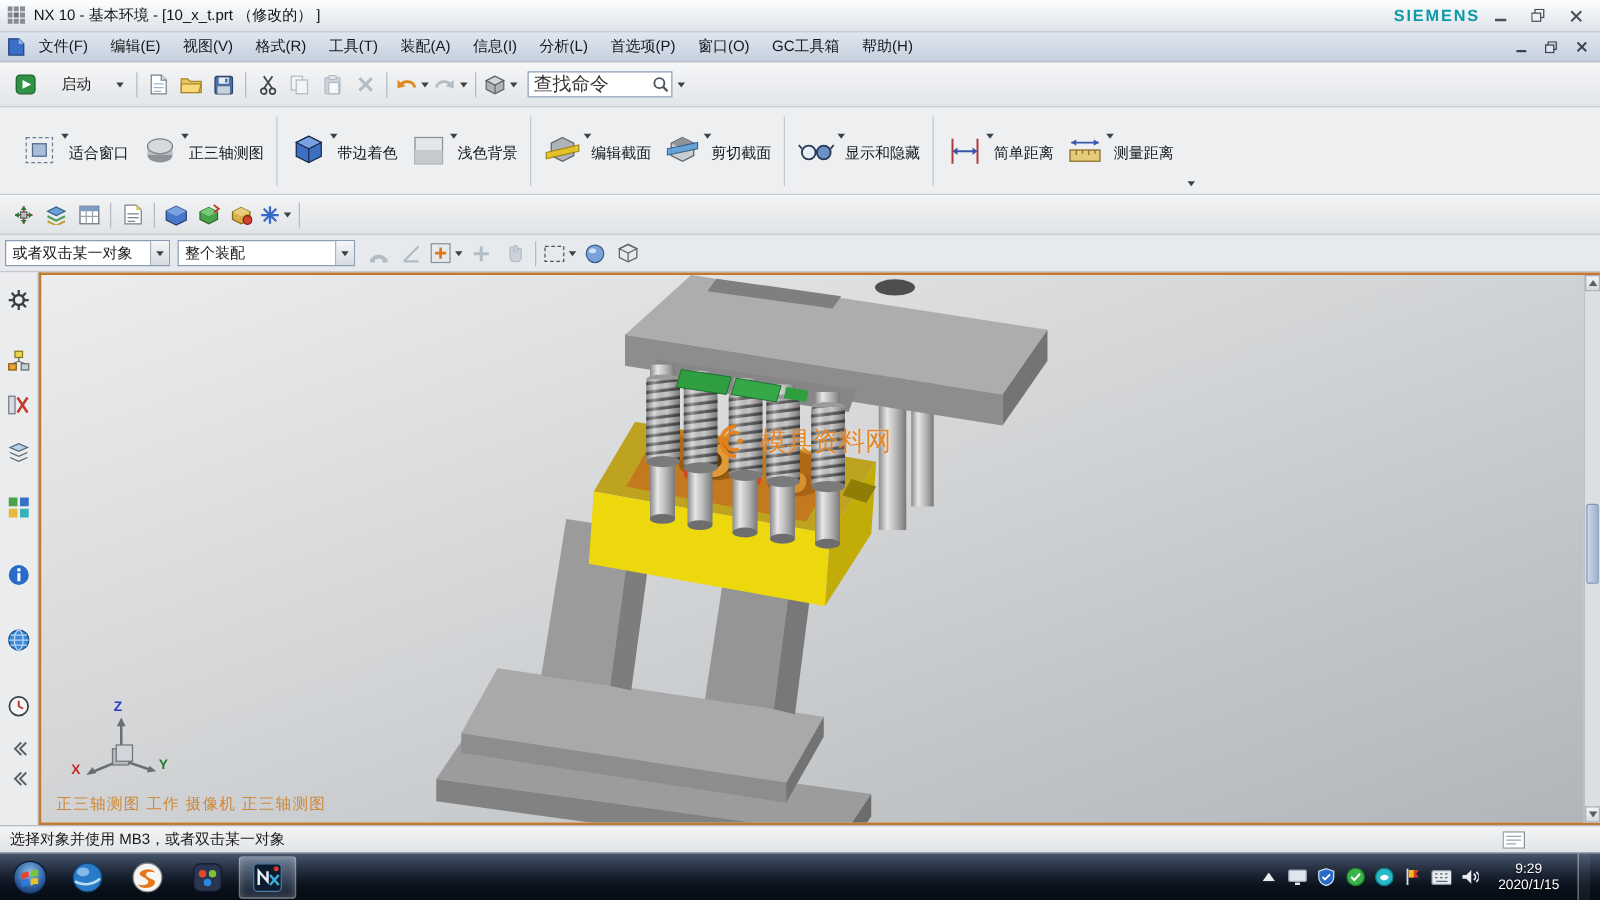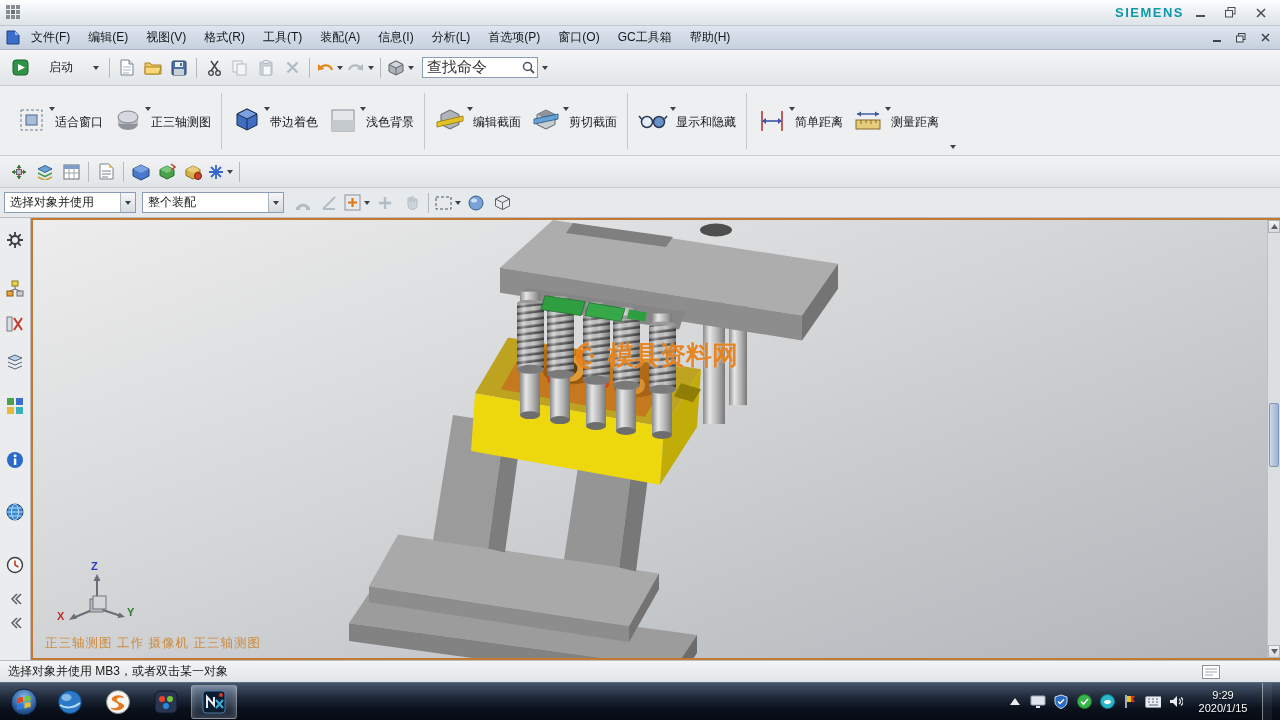--- a/index.html
+++ b/index.html
@@ -43,21 +43,21 @@
 
 #main{position:absolute;top:218px;left:0;right:0;height:442px;background:#e9ebed}
 #resourcebar{position:absolute;left:0;top:0;bottom:0;width:31px;background:#eaecee;border-right:1px solid #b9bdc2;display:flex;flex-direction:column;align-items:center}
 .ric{height:20px;display:flex;align-items:center;justify-content:center}
 #viewport{position:absolute;left:31px;top:0;right:0;bottom:0;border:2px solid #c37930;border-right:none;background:linear-gradient(160deg,#ededed 0%,#d3d5d7 45%,#b1b5b9 100%)}
 #model{position:absolute;left:0;top:0;width:100%;height:100%}
 #viewstatus{position:absolute;left:12px;bottom:6px;color:#cd8a3e;font-size:12.5px;letter-spacing:1px}
 #triad{position:absolute;left:24px;bottom:32px;width:80px;height:62px}
 .axlbl{position:absolute;font-size:11px;font-weight:bold}
 #watermark{position:absolute;left:540px;top:118px;display:flex;align-items:center;gap:5px;opacity:.93}
-#watermark .wm-text{font-size:26px;font-weight:bold;color:#e8821a;text-shadow:0 0 2px rgba(255,255,255,.6)}
+#watermark .wm-text{font-size:21px;font-weight:normal;color:#e8821a;text-shadow:0 0 2px rgba(255,255,255,.6)}
 #vscroll{position:absolute;right:0;top:0;bottom:0;width:13px;background:#dcdfe2;border-left:1px solid #bcc0c4}
 #vscroll .sb-arrow{position:absolute;left:0;width:12px;height:13px;background:linear-gradient(#f2f3f5,#d6dade);border:1px solid #aeb4ba;display:flex;align-items:center;justify-content:center}
 #vthumb{position:absolute;left:1px;right:1px;top:183px;height:64px;background:linear-gradient(90deg,#ccd7ea,#9fb2d0);border:1px solid #8296b8;border-radius:2px}
 
 
 #statusbar{top:660px;height:22px;background:linear-gradient(#f3f4f5,#e1e4e7);border-top:1px solid #b9bdc2;padding:0 8px;font-size:12px}
 #statusbar .spacer{flex:1}
 
 
 #taskbar{top:682px;height:38px;background:linear-gradient(#46556b,#1e2838 40%,#0a111c 70%,#060b13);border-top:1px solid #5d6d84;padding:0 2px}
@@ -78,20 +78,21 @@
         <rect x="5" y="0" width="4" height="4" fill="#868d95"></rect>
         <rect x="10" y="0" width="4" height="4" fill="#868d95"></rect>
         <rect x="0" y="5" width="4" height="4" fill="#868d95"></rect>
         <rect x="5" y="5" width="4" height="4" fill="#6a7178"></rect>
         <rect x="10" y="5" width="4" height="4" fill="#868d95"></rect>
         <rect x="0" y="10" width="4" height="4" fill="#868d95"></rect>
         <rect x="5" y="10" width="4" height="4" fill="#868d95"></rect>
         <rect x="10" y="10" width="4" height="4" fill="#868d95"></rect>
       </svg>
     </span>
+  <span class="title">NX 10 - 基本环境 - [10_x_t.prt （修改的） ]</span>
   <span class="spacer"></span>
   <span class="brand">SIEMENS</span>
   <span class="wbtn">
       <svg width="10" height="10">
         <rect y="7" width="9" height="2" fill="#4a4f55"></rect>
       </svg>
     </span>
   <span class="wbtn">
       <svg width="11" height="11">
         <rect x="3" y="0.5" width="7" height="6.5" fill="none" stroke="#4a4f55"></rect>
@@ -416,21 +417,21 @@
       <svg width="16" height="16">
         <path d="M8 1v14M1 8h14M3 3l10 10M13 3L3 13" stroke="#3868c8" stroke-width="1.8"></path>
       </svg>
       <span class="caret" style="margin-left:3px"></span>
     </span>
   <span class="vsep"></span>
 </div>
 
 <div class="bar" id="selbar">
   <div class="sel" style="width:132px">
-    <span class="txt">选择对象并使用</span>
+    <span class="txt">或者双击某一对象</span>
     <span class="abox">
         <span class="caret"></span>
       </span>
   </div>
   <div class="sel" style="width:142px">
     <span class="txt">整个装配</span>
     <span class="abox">
         <span class="caret"></span>
       </span>
   </div>

